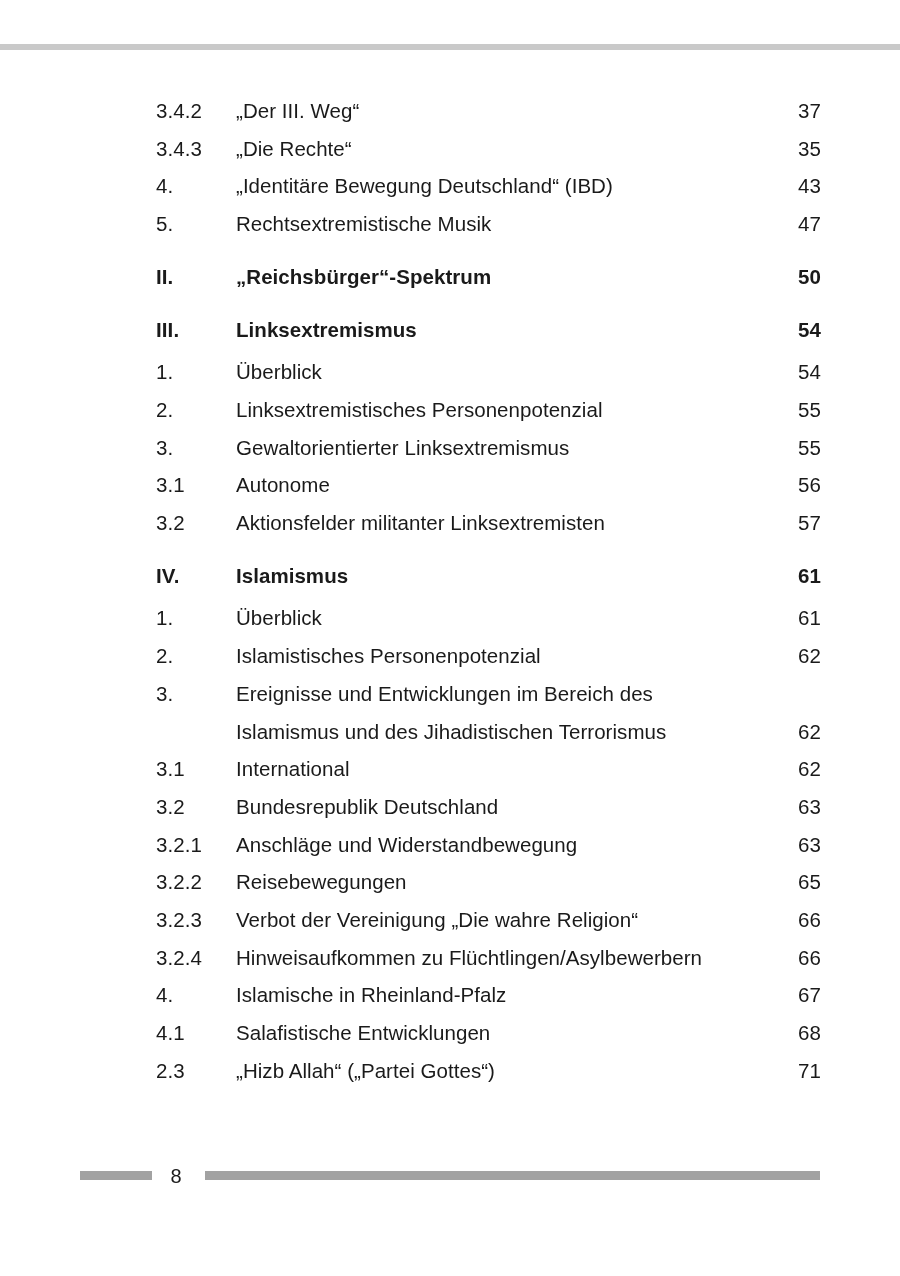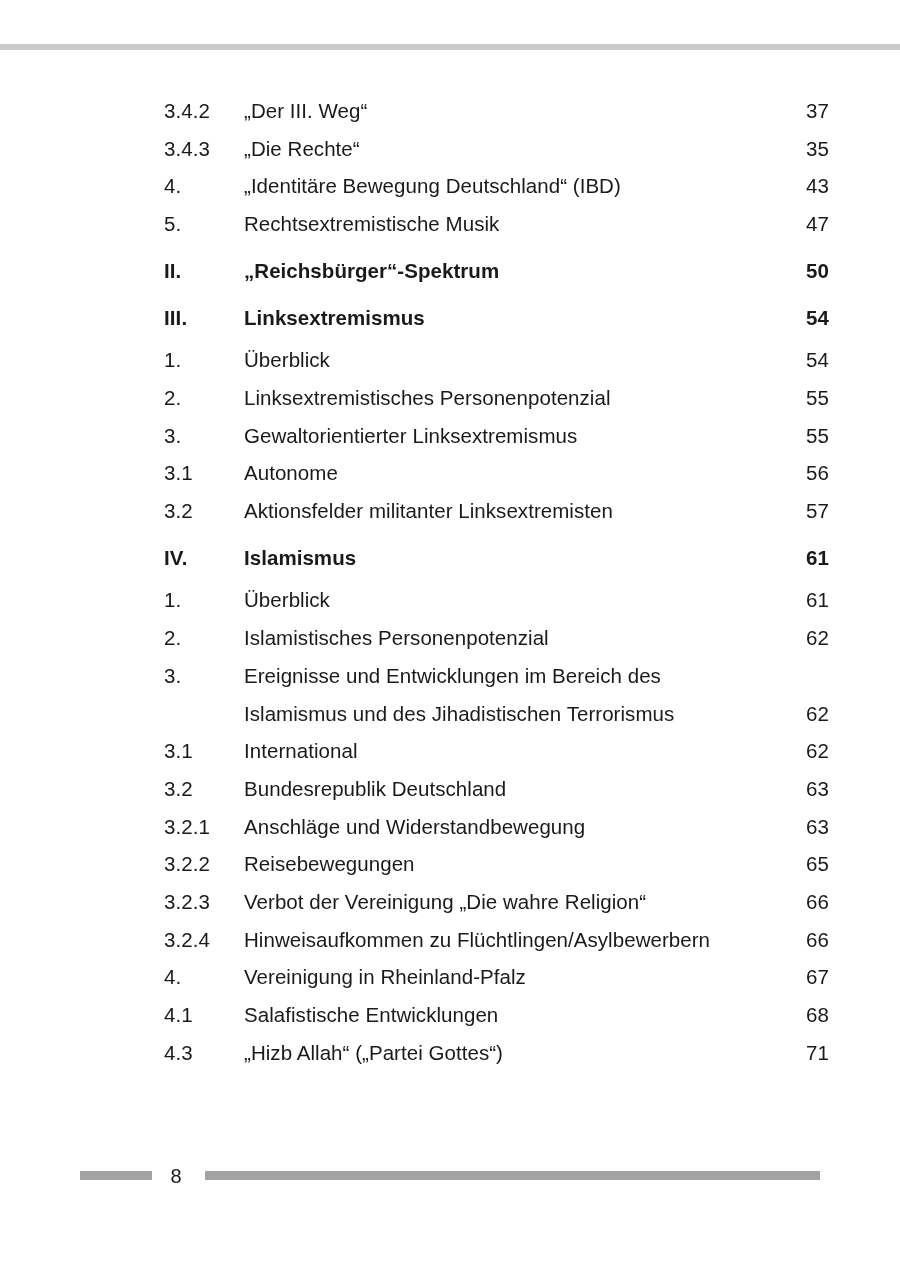--- a/index.html
+++ b/index.html
@@ -24,34 +24,34 @@
     left: 0;
     top: 44px;
     width: 900px;
     height: 6px;
     background: #c9c9c9;
   }
 
   
   #toc {
     position: absolute;
-    left: 12px;
+    left: 4px;
     top: 92px;
     width: 729px;
   }
 
   .toc-row {
     display: flex;
     align-items: flex-start;
     width: 690px;
     margin-left: 152px;
     line-height: 37.7px;
   }
 
-  .toc-row.gap-section { margin-top: 9px; }
+  .toc-row.gap-section { margin-top: 15px; }
   .toc-row.gap-tight   { margin-top: 5px; }
 
   .toc-num {
     flex: 0 0 80px;
     font-size: 20.5px;
     letter-spacing: 0.1px;
   }
 
   .toc-title {
     flex: 1 1 auto;
@@ -218,30 +218,30 @@
       <span class="toc-title">Verbot der Vereinigung „Die wahre Religion“</span>
       <span class="toc-page">66</span>
     </div>
     <div class="toc-row">
       <span class="toc-num">3.2.4</span>
       <span class="toc-title">Hinweisaufkommen zu Flüchtlingen/Asylbewerbern</span>
       <span class="toc-page">66</span>
     </div>
     <div class="toc-row">
       <span class="toc-num">4.</span>
-      <span class="toc-title">Vereinigung in Rheinland-Pfalz</span>
+      <span class="toc-title">Islamische in Rheinland-Pfalz</span>
       <span class="toc-page">67</span>
     </div>
     <div class="toc-row">
       <span class="toc-num">4.1</span>
       <span class="toc-title">Salafistische Entwicklungen</span>
       <span class="toc-page">68</span>
     </div>
     <div class="toc-row">
-      <span class="toc-num">4.3</span>
+      <span class="toc-num">2.3</span>
       <span class="toc-title">„Hizb Allah“ („Partei Gottes“)</span>
       <span class="toc-page">71</span>
     </div>
   </div>
 
 <div id="footer">
   <div id="footer-bar-left" style="background: rgb(162, 162, 162);"></div>
   <div id="footer-page-number">8</div>
   <div id="footer-bar-right" style="background: rgb(162, 162, 162);"></div>
 </div>

